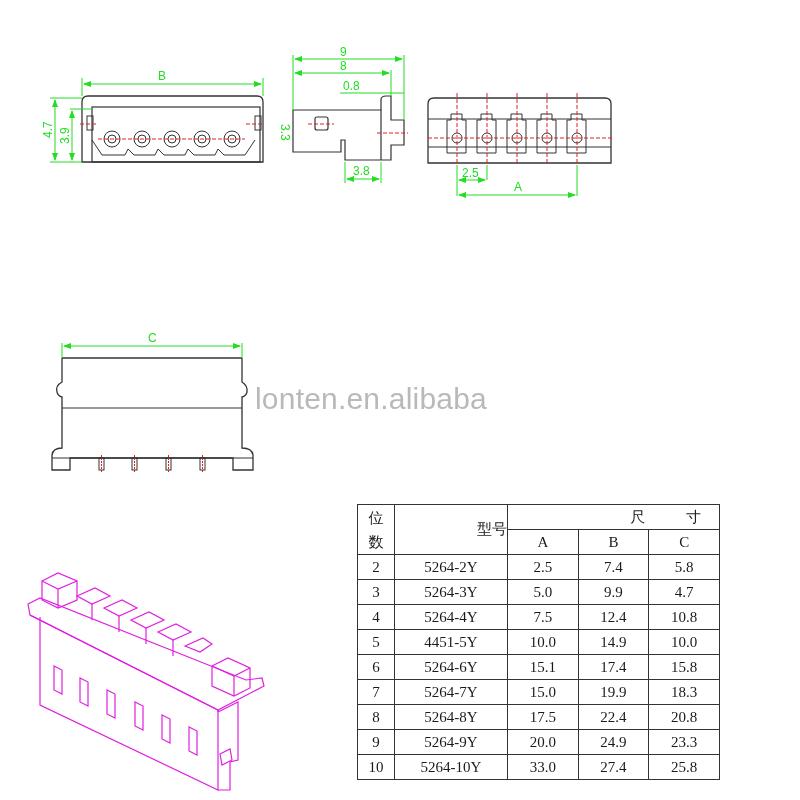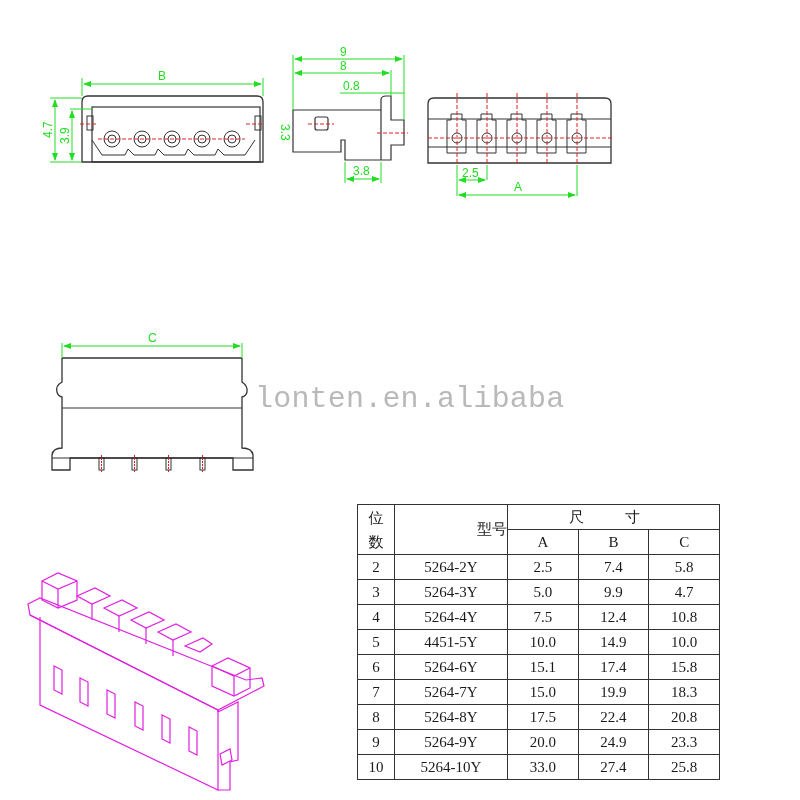--- a/index.html
+++ b/index.html
@@ -1,25 +1,25 @@
 <!DOCTYPE html>
 <html><head>
 <meta charset="utf-8">
 <style>
   html, body { margin: 0; padding: 0; background: #ffffff; }
   body { width: 800px; height: 800px; position: relative; overflow: hidden; font-family: "Liberation Sans", sans-serif; }
   svg.drawing { position: absolute; left: 0; top: 0; }
   .dim { fill: #22dd22; font-family: "Liberation Sans", sans-serif; font-size: 12px; }
-  .watermark { position: absolute; left: 255px; top: 382px; font-family: Liberation Mono, monospace; font-size: 30px; color: #b9b9b9; letter-spacing: 0.2px; }
+  .watermark { position: absolute; left: 255px; top: 382px; font-family: Liberation Sans, sans-serif; font-size: 30px; color: #b9b9b9; letter-spacing: 0.2px; }
   table.spec { position: absolute; left: 357px; top: 504px; width: 363px; border-collapse: collapse; font-family: "Liberation Serif", serif; font-size: 15px; color: #1a1a1a; }
   table.spec td, table.spec th { border: 1.5px solid #333; text-align: center; font-weight: normal; padding: 0; height: 24px; }
   table.spec th.cn { font-family: "DejaVu Sans", sans-serif; font-size: 15px; }
   table.spec th.pos { width: 36px; line-height: 24px; }
   table.spec th.model { width: 112px; text-align: right; }
-  table.spec th.span { letter-spacing: 18px; }
+  table.spec th.span { letter-spacing: 18px; text-align: right; }
 </style>
 </head>
 <body>
 
 <svg class="drawing" width="800" height="800" viewBox="0 0 800 800">
   <defs>
     <marker id="arr" markerWidth="8" markerHeight="6" refX="7" refY="3" orient="auto-start-reverse">
       <path d="M0,0 L8,3 L0,6 Z" fill="#22dd22"></path>
     </marker>
   </defs>

